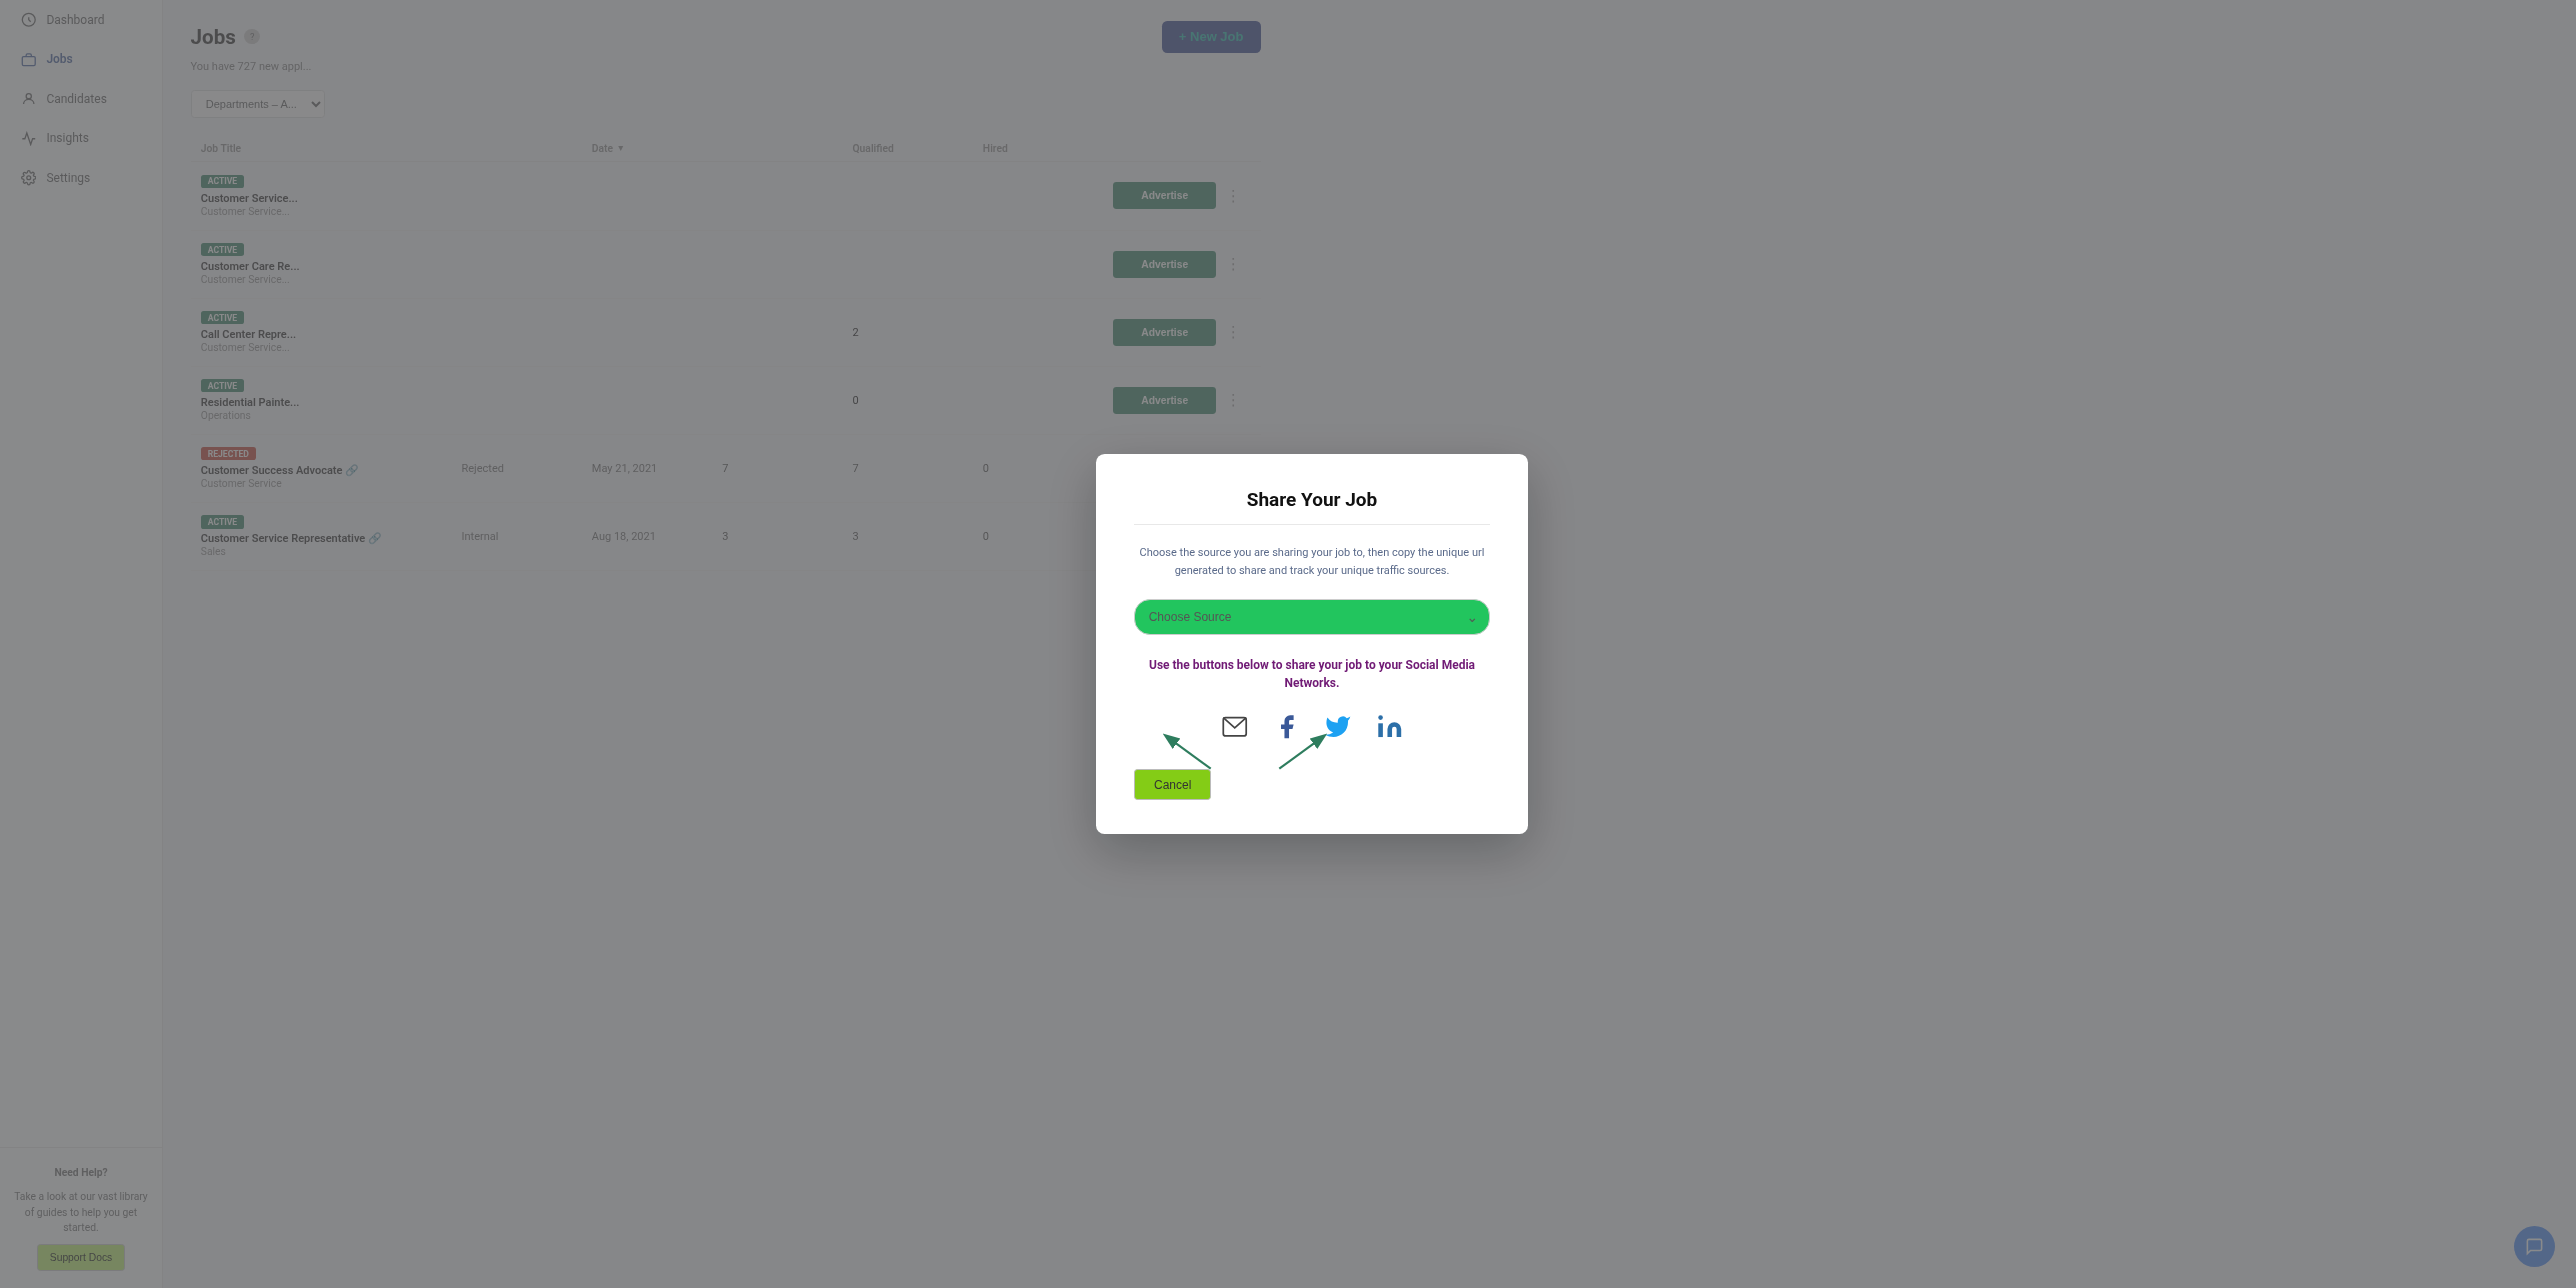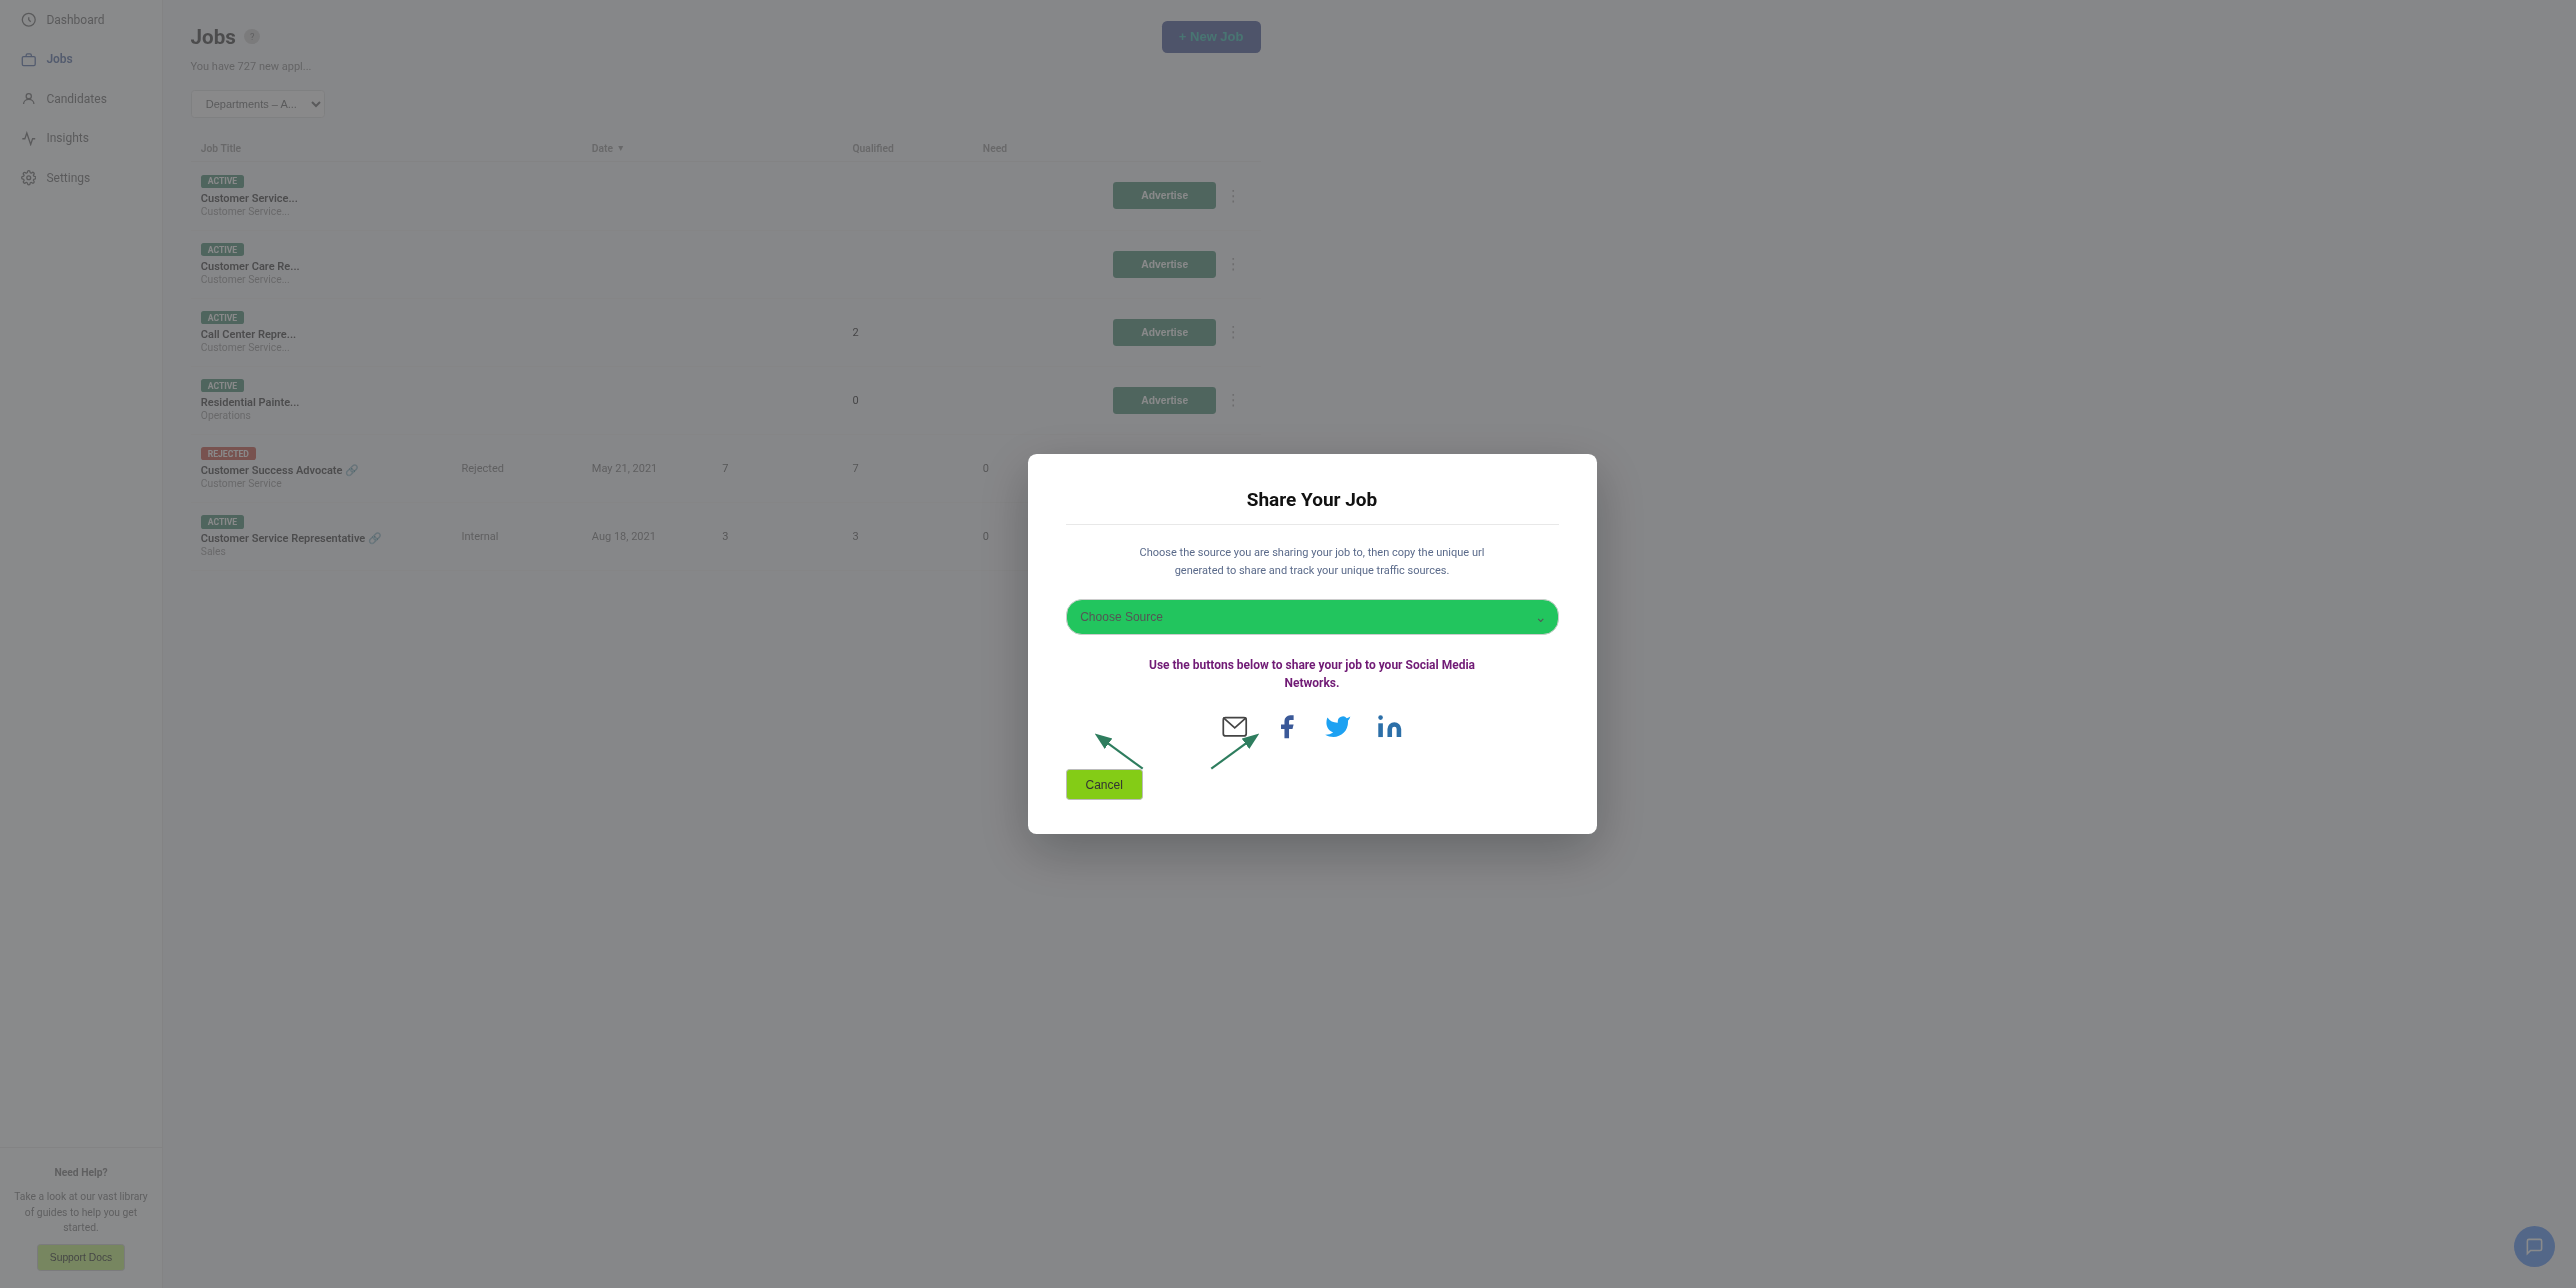--- a/index.html
+++ b/index.html
@@ -198,21 +198,21 @@
       inset: 0;
       background: rgba(0,0,0,0.45);
       z-index: 100;
       display: flex;
       align-items: center;
       justify-content: center;
     }
     .modal {
       background: #fff;
       border-radius: 8.6px;
-      width: 569px;
+      width: 432px;
       padding: 34px 38px 34px;
       position: relative;
       box-shadow: 0 17px 52px rgba(0,0,0,0.25);
       margin-left: 48px;
     }
     .modal-title {
       font-size: 19px;
       font-weight: 700;
       text-align: center;
       color: #111;
@@ -397,21 +397,21 @@
   </div>
 
   <div class="table-header">
     <span>Job Title</span>
     <span></span>
     <span>
       <span class="date-sort">Date <span style="font-size:8.6px">▼</span></span>
     </span>
     <span></span>
     <span>Qualified</span>
-    <span>Need</span>
+    <span>Hired</span>
     <span></span>
     <span></span>
   </div>
 
   <div class="job-row">
     <div><span class="badge badge-active">ACTIVE</span><div class="job-title">Customer Service...</div><div class="job-dept">Customer Service...</div></div>
     <span></span>
       <span></span>
       <span></span>
     <span></span>

